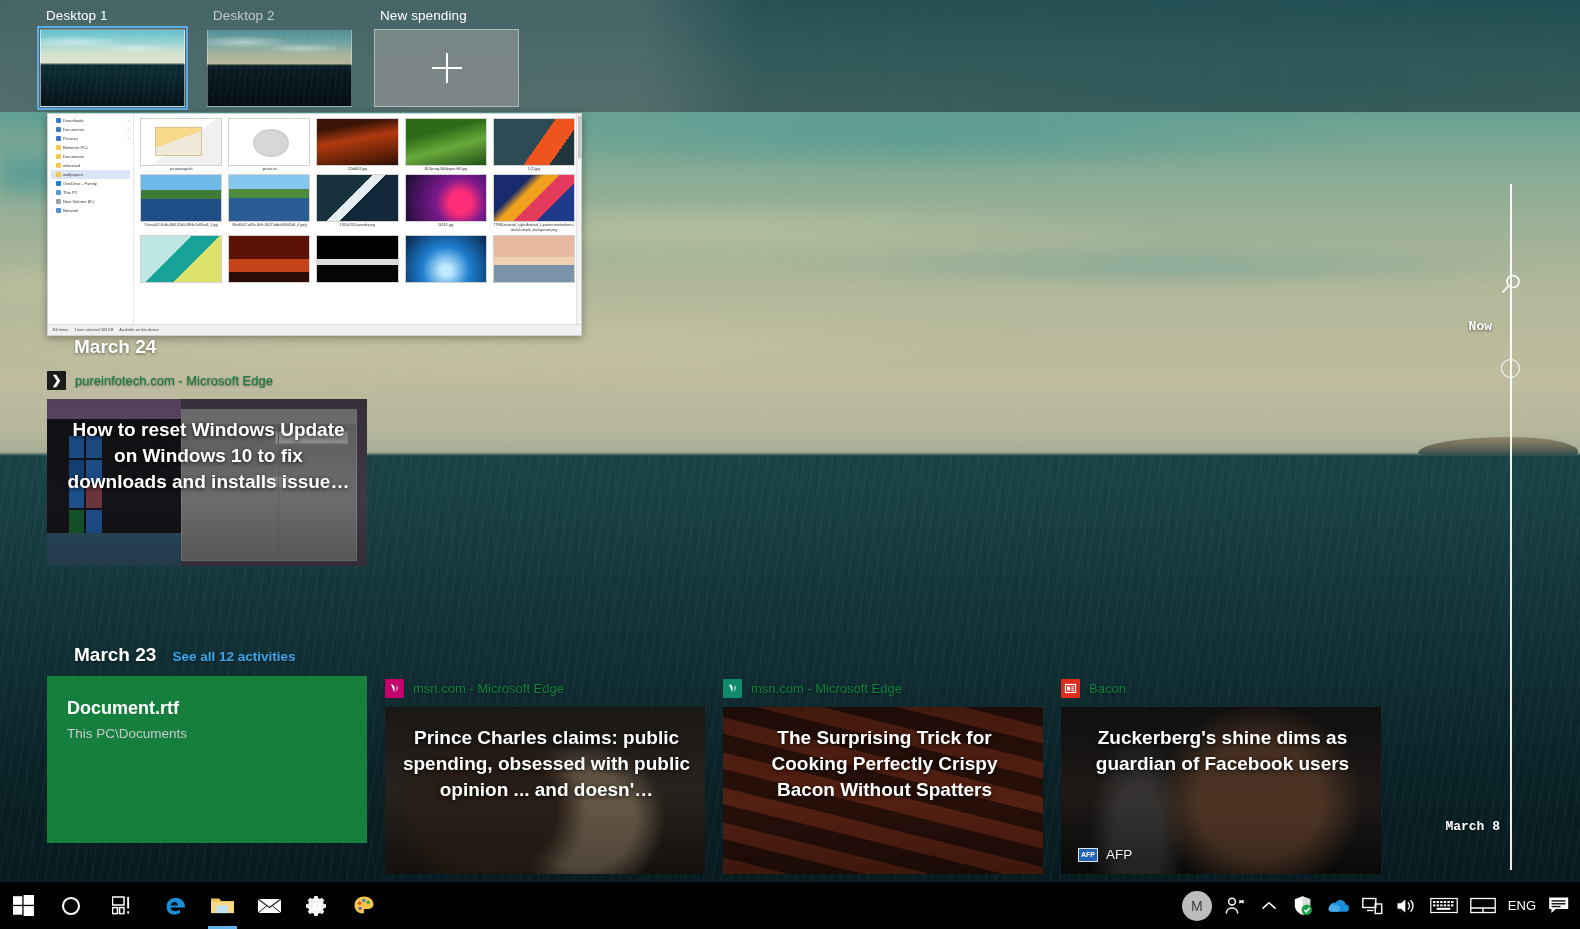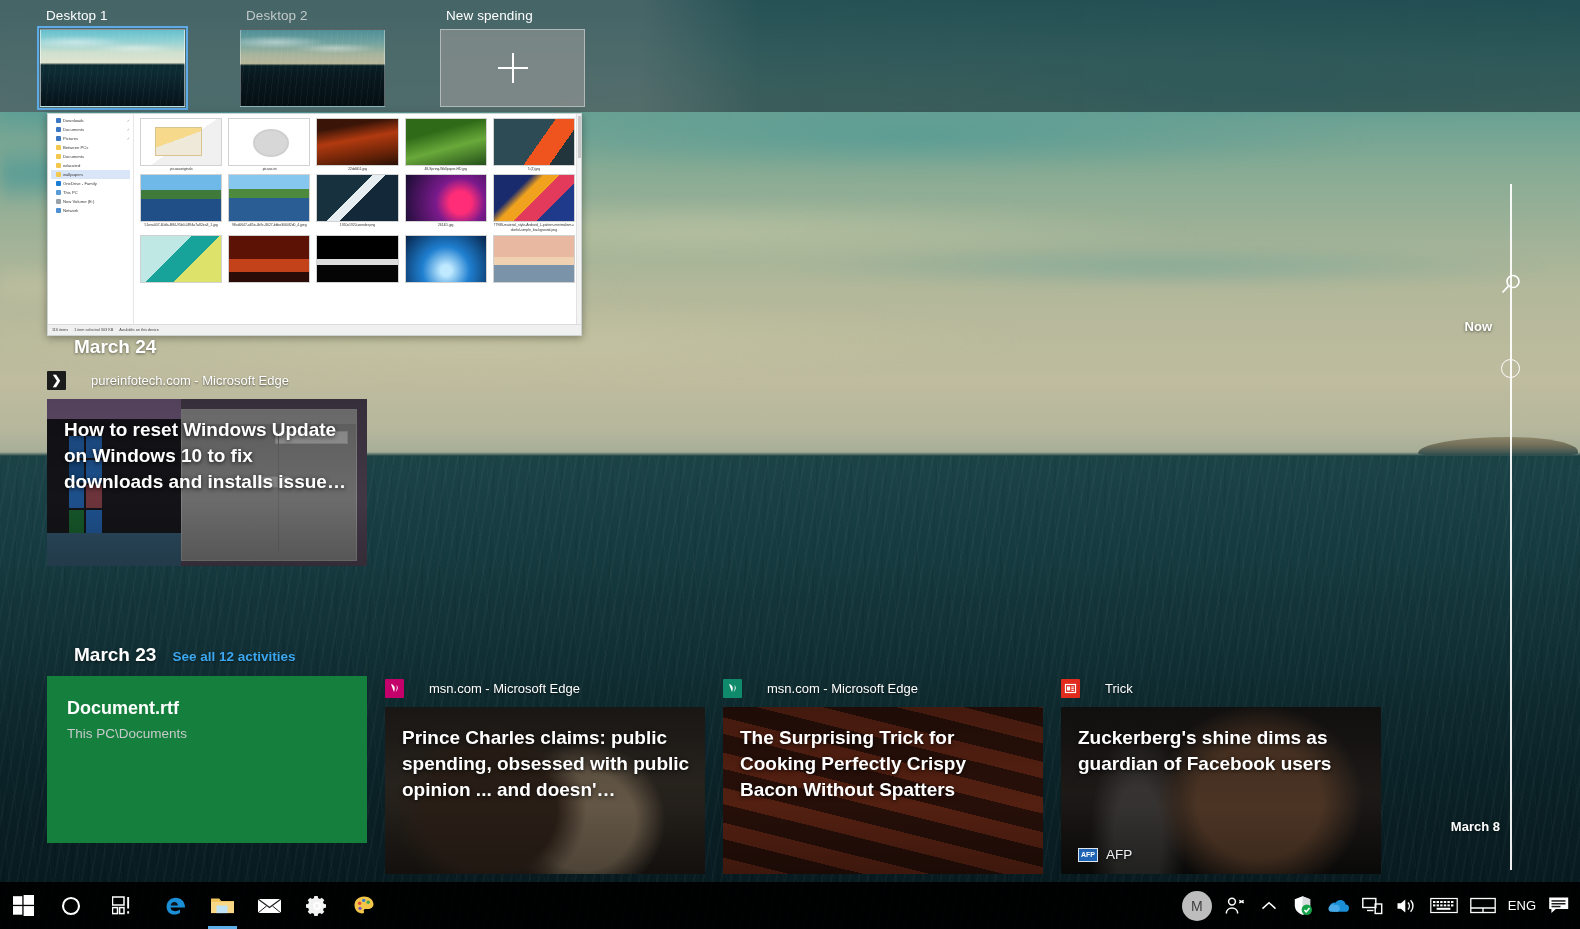--- a/index.html
+++ b/index.html
@@ -93,21 +93,21 @@
     backdrop-filter: blur(8px);
   }
   .desktops-strip .strip-shade {
     position: absolute; inset: 0;
     background: linear-gradient(to right, rgba(120,130,130,.42) 0 640px, rgba(70,95,100,.16) 760px, rgba(40,70,76,.05) 100%);
   }
   .desktops-row {
     position: absolute;
     left: 40px; top: 0;
     display: flex;
-    gap: 55px;
+    gap: 22px;
     align-items: flex-start;
   }
   .desktop-item { position: relative; }
   .desktop-label {
     font-size: 13.5px;
     color: #ffffff;
     margin: 8px 0 6px 6px;
     letter-spacing: .1px;
     white-space: nowrap;
   }
@@ -280,42 +280,42 @@
     display: flex; align-items: center; justify-content: center;
     font-size: 12px; color: #fff;
     border-radius: 1px;
   }
   .app-icon.edge-console { background: #1b1b1b; font-weight: bold; }
   .app-icon.msn-pink  { background: #c4006b; }
   .app-icon.msn-green { background: #0f8a6a; }
   .app-icon.news-red  { background: #e02b1d; }
   .app-icon.wordpad   { background: linear-gradient(to bottom,#dce9f7 0 38%,#fff 38% 100%); border:1px solid #9db8d6; }
   .app-title {
-    font-size: 13px; color: #ffffff; white-space: nowrap;
+    font-size: 13px; color: #15803d; white-space: nowrap;
     overflow: hidden; text-overflow: ellipsis;
     text-shadow: 0 1px 2px rgba(0,0,0,.6);
-    margin-left: 16px;
   }
 
   .activity-card {
     position: relative;
     width: 320px; height: 167px;
     overflow: hidden;
     cursor: pointer;
     background: #2a2a2a;
   }
   .activity-card .tile-scrim {
     position: absolute; inset: 0;
     background: linear-gradient(to bottom, rgba(0,0,0,.42) 0%, rgba(0,0,0,.30) 60%, rgba(0,0,0,.45) 100%);
   }
   .activity-card .tile-text {
     position: absolute; left: 17px; right: 14px; top: 18px;
     font-size: 19px; font-weight: bold; line-height: 1.37;
     color: #ffffff;
     text-shadow: 0 1px 4px rgba(0,0,0,.85);
+    text-align: center;
   }
   .tile-source {
     position: absolute; left: 17px; bottom: 12px;
     display: flex; align-items: center; gap: 8px;
   }
   .tile-source .src-badge {
     width: 20px; height: 14px; background: #1f63b5;
     color: #fff; font-size: 7px; font-weight: bold;
     display: flex; align-items: center; justify-content: center;
     border: 1px solid #dfe6ee;
@@ -384,21 +384,21 @@
   }
   .bg-winupdate .wu-btn {
     position: absolute; left: 40%; top: 44%; width: 22%; height: 8%;
     background: #c9c9c9; border: 1px solid #a9a9a9;
   }
   .bg-winupdate .wu-divider {
     position: absolute; left: 55%; top: 12%; bottom: 6%; width: 1px; background: #8b8b8b;
   }
 
   
-  .timeline-scroll { position: absolute; right: 0; top: 112px; bottom: 47px; width: 150px; }
+  .timeline-scroll { position: absolute; right: 0; top: 112px; bottom: 47px; width: 150px; font-family: Liberation Mono, monospace; }
   .tl-line {
     position: absolute; right: 68px; top: 72px; bottom: 12px;
     width: 1.6px; background: rgba(255,255,255,.92);
   }
   .tl-search {
     position: absolute; right: 56px; top: 160px;
     width: 26px; height: 26px; cursor: pointer;
   }
   .tl-now-label {
     position: absolute; right: 88px; top: 207px;
@@ -690,21 +690,21 @@
         <div class="activity-head">
           <span class="app-icon news-red">
             <svg width="13" height="13" viewBox="0 0 13 13">
               <rect x="1.5" y="2.5" width="10" height="8" fill="none" stroke="#ffffff" stroke-width="1.2"></rect>
               <rect x="3" y="4.5" width="3.2" height="4" fill="#ffffff"></rect>
               <rect x="7.3" y="4.5" width="2.6" height="1" fill="#ffffff"></rect>
               <rect x="7.3" y="6.2" width="2.6" height="1" fill="#ffffff"></rect>
               <rect x="7.3" y="7.9" width="2.6" height="1" fill="#ffffff"></rect>
             </svg>
           </span>
-          <span class="app-title">Trick</span>
+          <span class="app-title">Bacon</span>
         </div>
         <div class="activity-card bg-zuck">
           <div class="tile-scrim"></div>
           <div class="tile-text">Zuckerberg's shine dims as guardian of Facebook users</div>
           <div class="tile-source">
             <span class="src-badge">AFP</span>
             <span class="src-name">AFP</span>
           </div>
         </div>
       </div>

